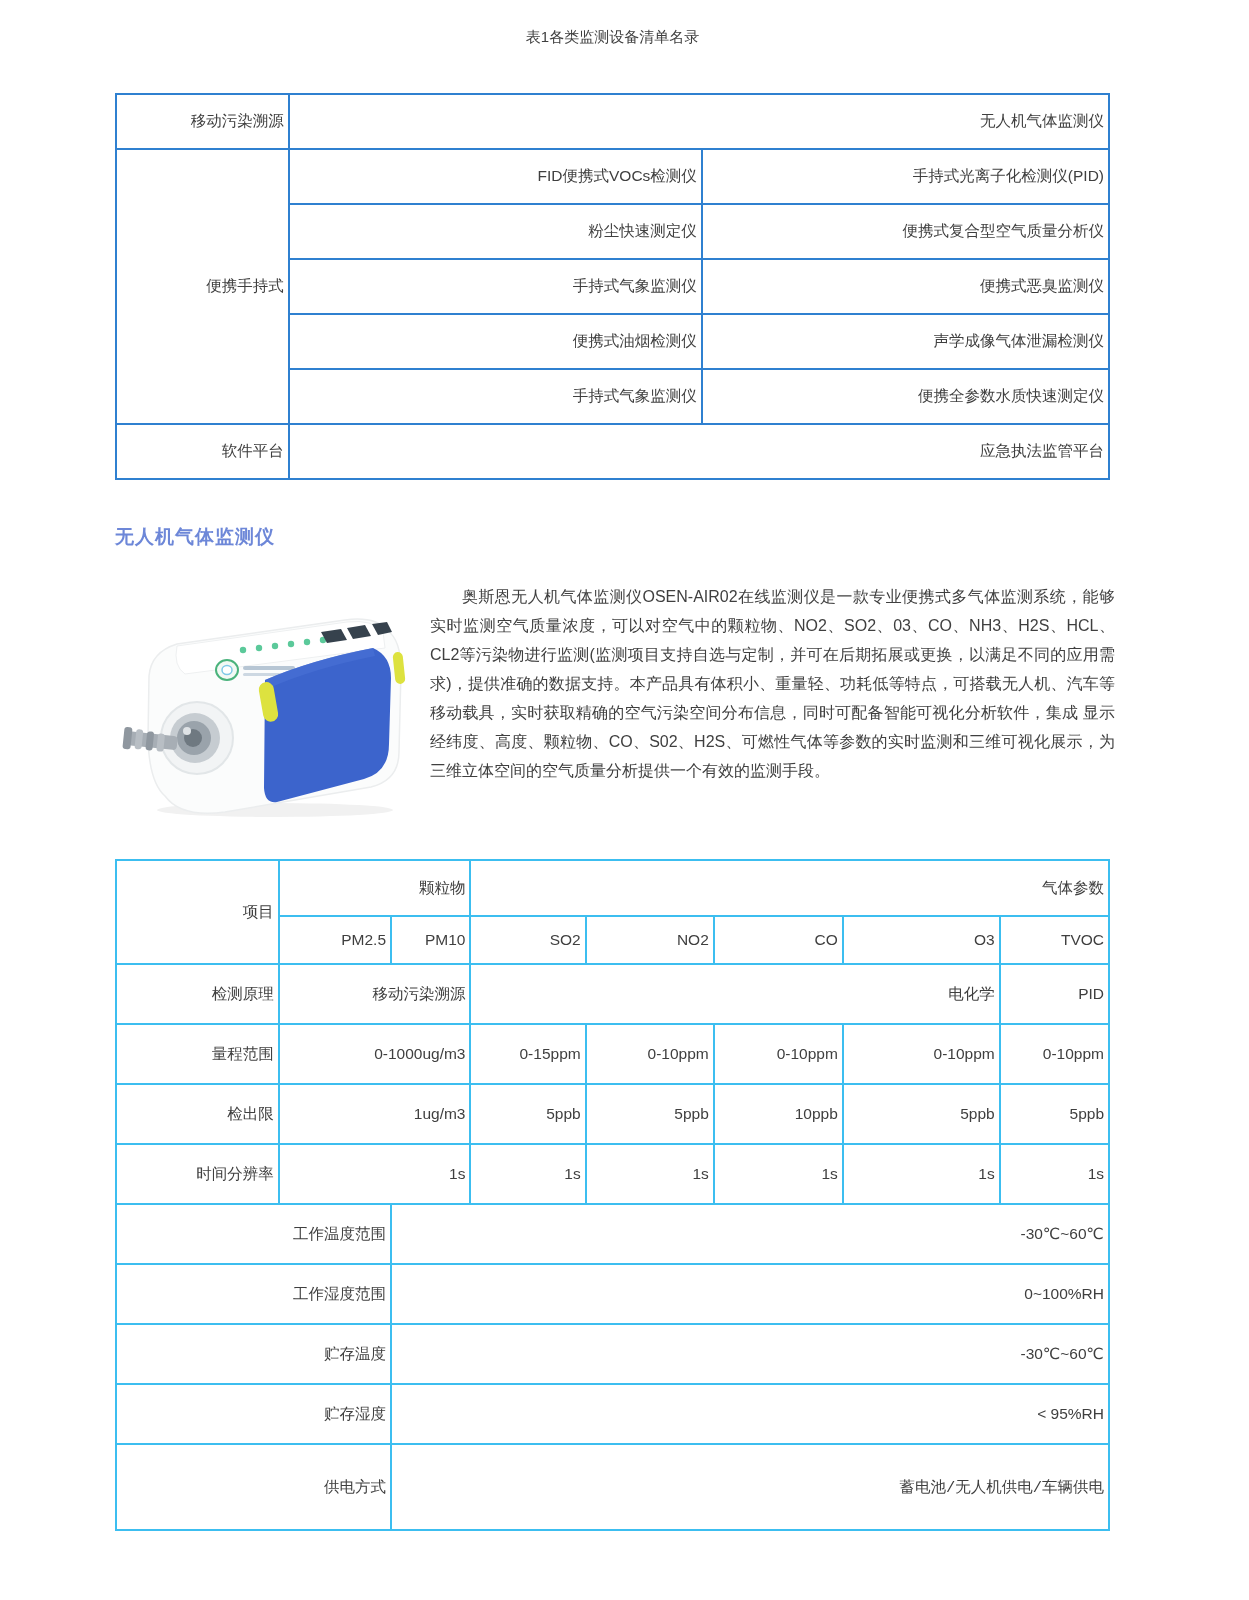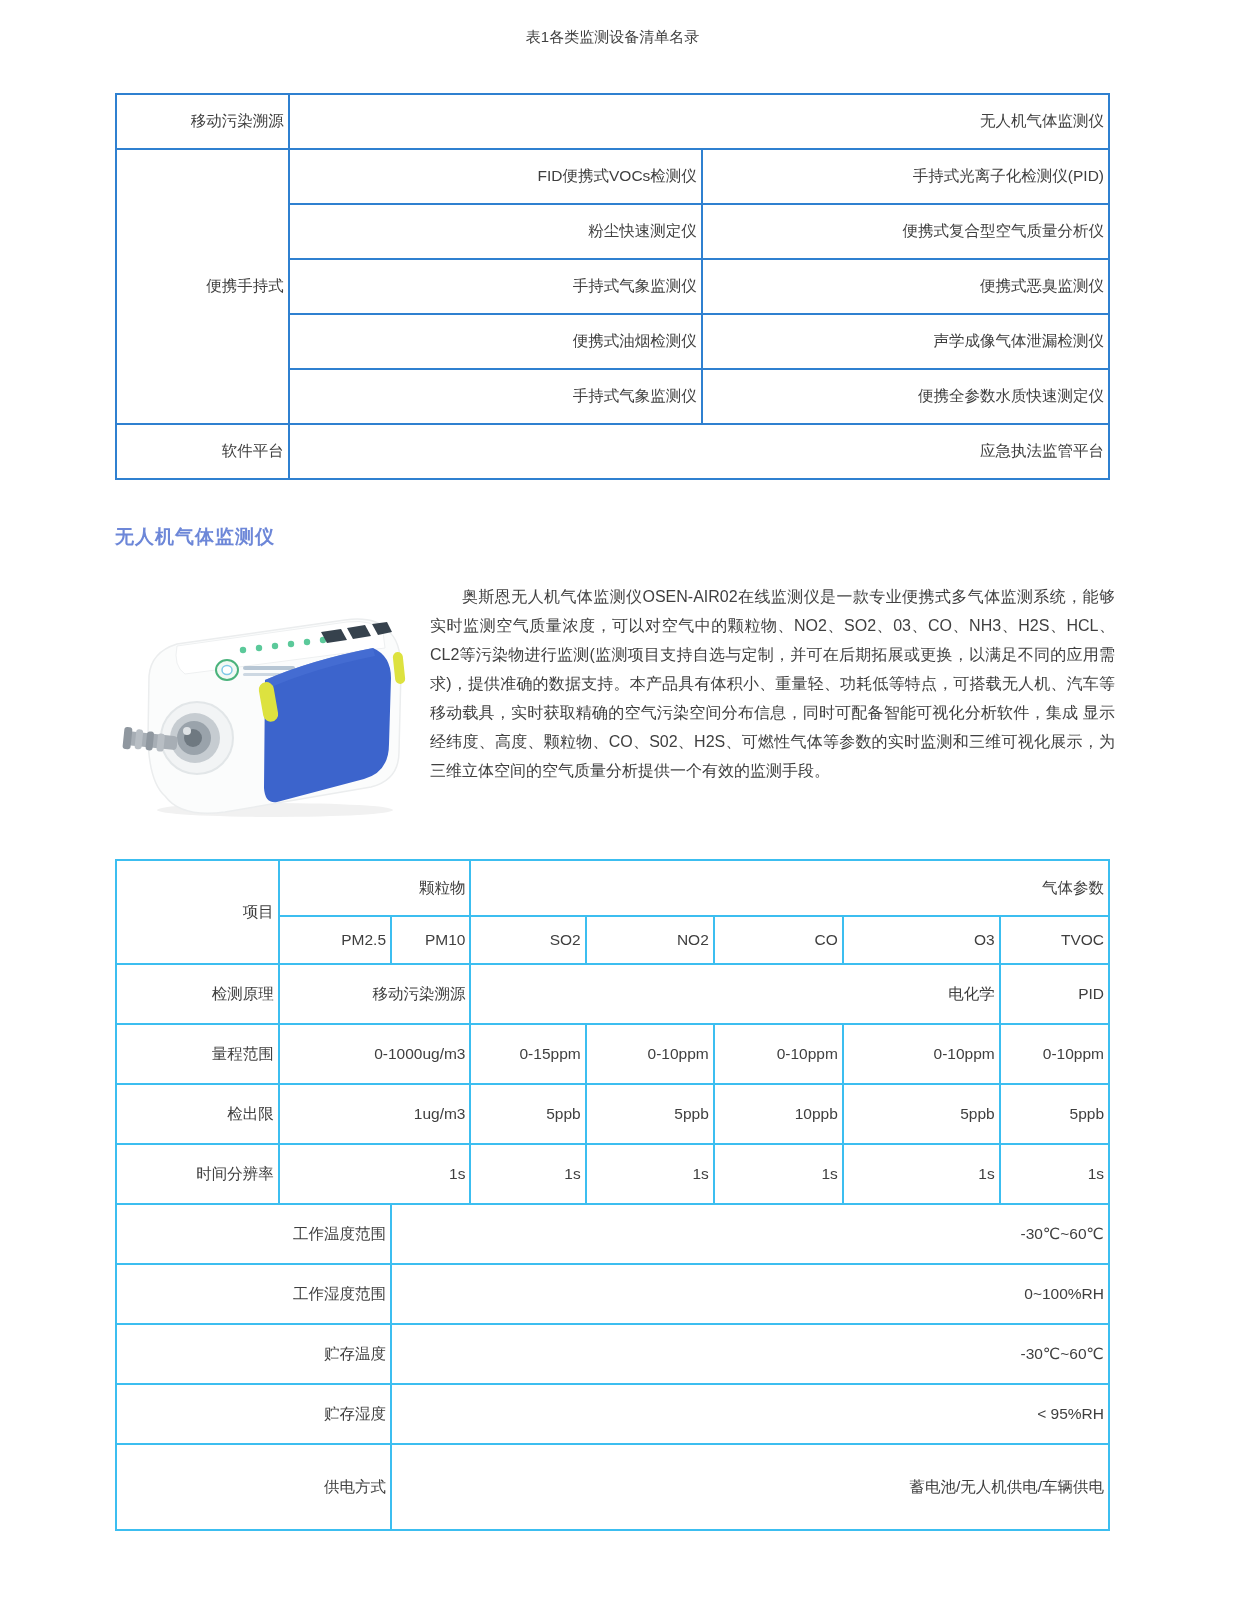--- a/index.html
+++ b/index.html
@@ -32,21 +32,21 @@
     color:#3f3f3f;
     padding:2px 4px;
     overflow:hidden;
   }
   #device-table td{border:2px solid var(--t1b,#2f80d0);}
   #device-table tr{height:55px;}
   #spec-table td{border:2px solid var(--t2b,#3cbef0);}
   #spec-table tr{height:60px;}
   #spec-table tr.r0{height:56px;}
   #spec-table tr.r1{height:48px;padding-left:43px;}
-  #spec-table tr.r10{height:86px;}
+  #spec-table tr.r10{height:86px;font-family:Liberation Mono, monospace;}
   .section-title{
     margin:58px 0 0 0;
     font-size:23px;
     font-weight:bold;
     color:var(--orange,#f1921e);
     letter-spacing:1px;
   }
   .subsection-title{
     margin:44px 0 0 0;
     font-size:19px;

